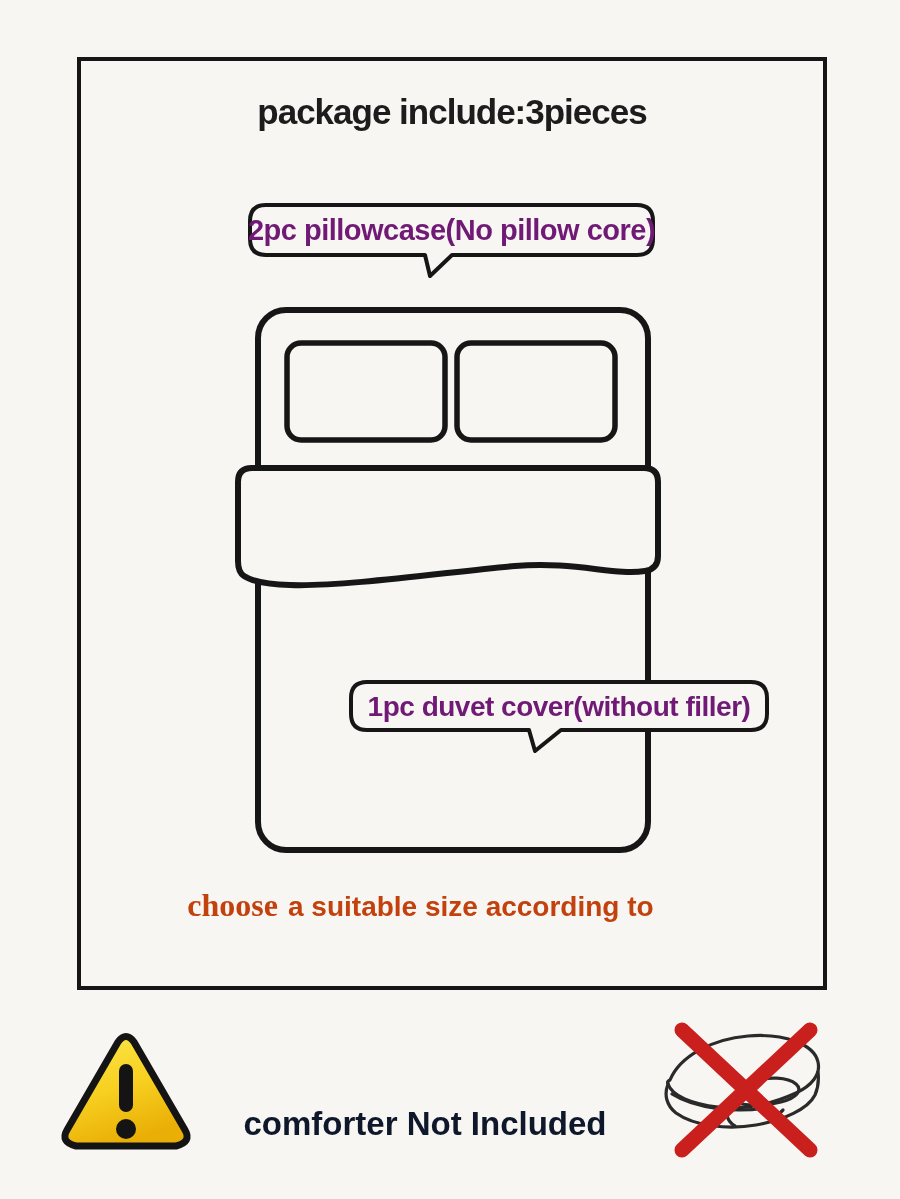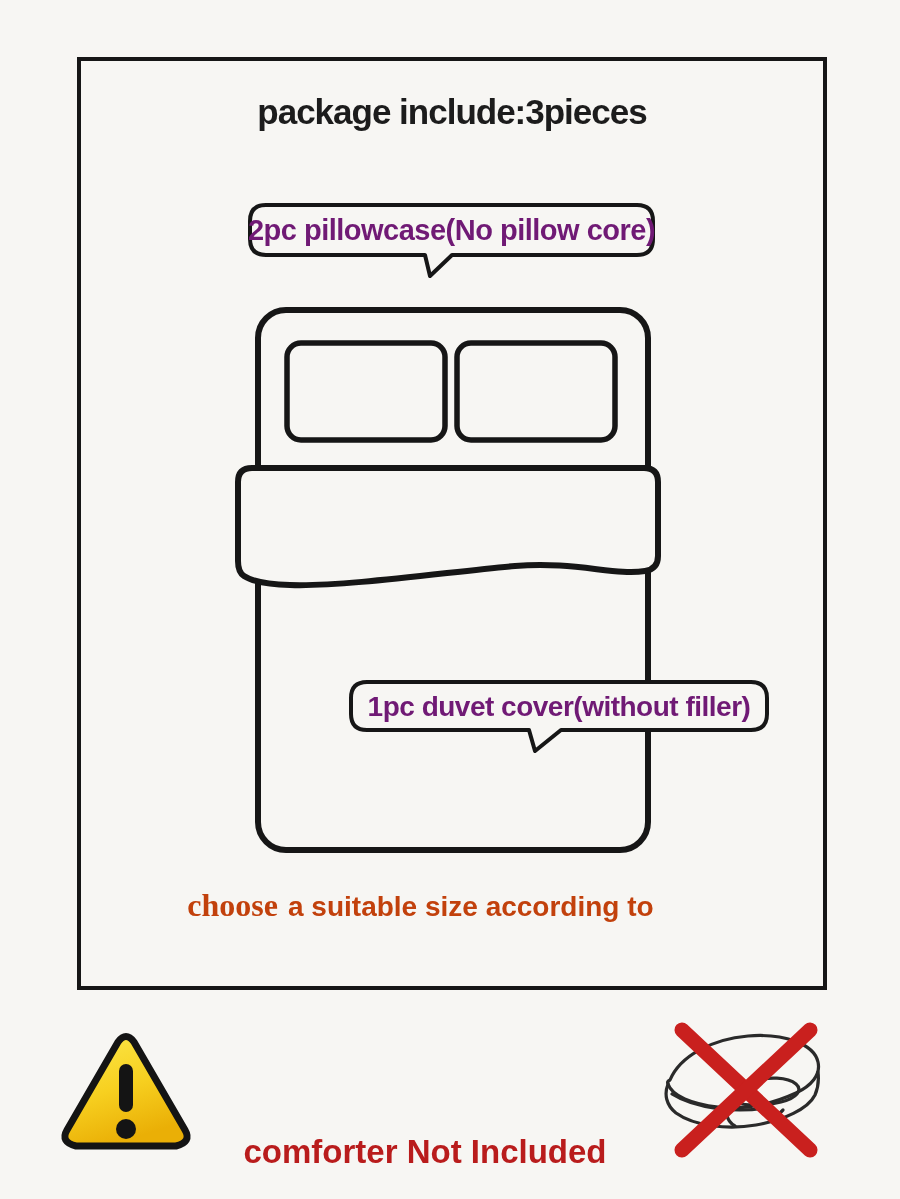--- a/index.html
+++ b/index.html
@@ -46,23 +46,23 @@
     color:#c2410c;
     margin-left:40px;
   }
   .size-note .lead-serif{
     font-family:"Liberation Serif", serif;
     font-size:32px;font-weight:700;margin-right:10px;
   }
 
   
   .footer-text{
-    position:absolute;left:150px;top:1132px;width:550px;
+    position:absolute;left:150px;top:1104px;width:550px;
     text-align:center;font-size:33px;font-weight:700;line-height:40px;
-    color:#b91c1c;white-space:nowrap;
+    color:#0f172a;white-space:nowrap;
   }
 </style>
 </head>
 <body>
 
 <main>
 
   <section class="main-box"></section>
 
   <h1 class="title">package include:3pieces</h1>

